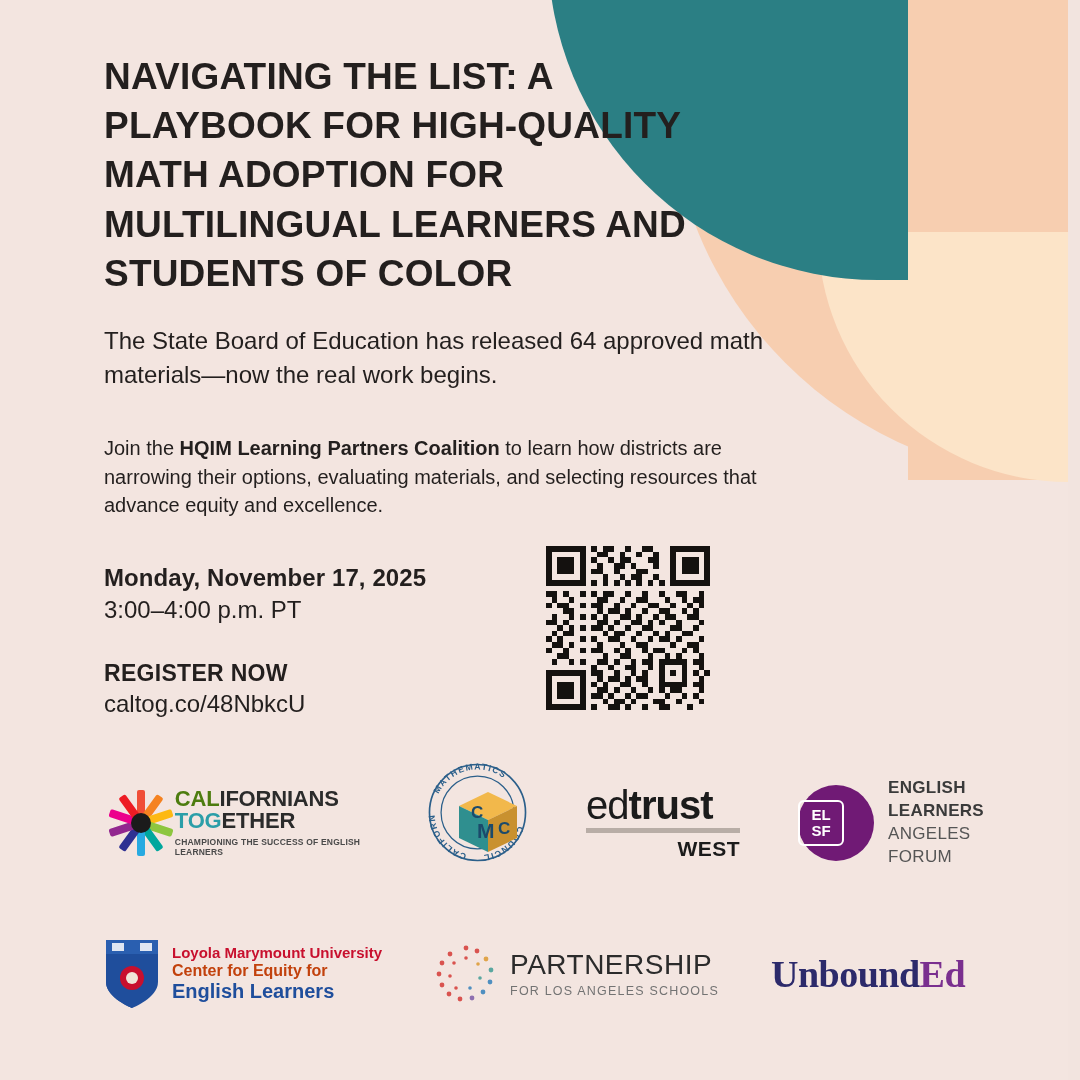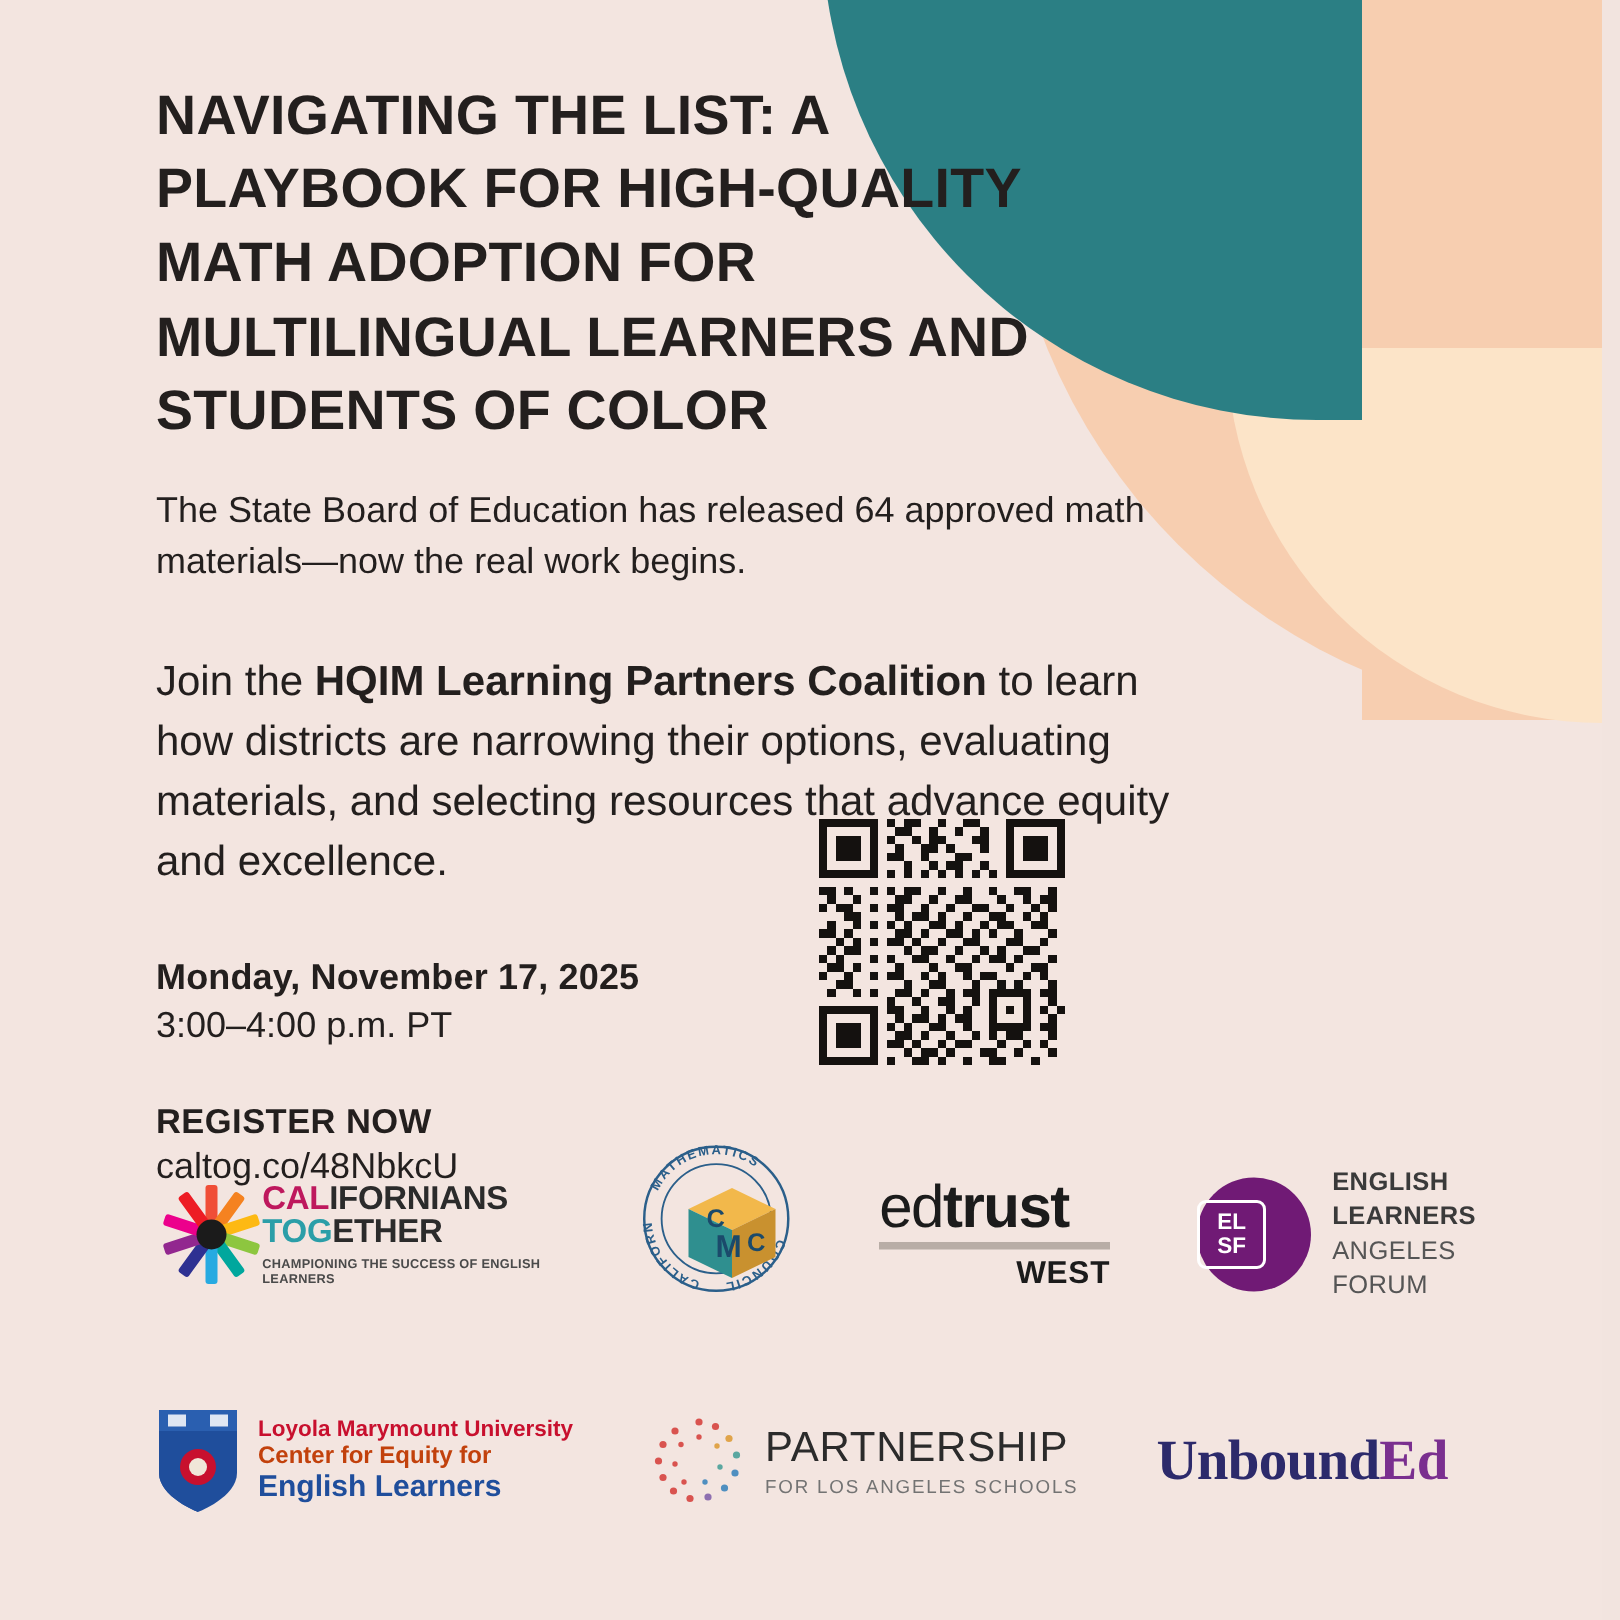--- a/index.html
+++ b/index.html
@@ -62,21 +62,21 @@
   }
   .lede {
     margin-top: 26px;
     font-size: 24px;
     line-height: 1.42;
     color: #231f1e;
     max-width: 680px;
   }
   .body-copy {
     margin-top: 42px;
-    font-size: 28px;
+    font-size: 20px;
     line-height: 1.43;
     color: #231f1e;
     max-width: 680px;
   }
   .body-copy b { font-weight: bold; }
 
   .date-block { margin-top: 44px; }
   .date-line {
     font-size: 24px;
     font-weight: bold;
@@ -126,21 +126,21 @@
     position: absolute; left: 33px; top: 4px;
     width: 8px; height: 32px; border-radius: 2px;
     transform-origin: 50% 33px;
   }
   .ct-core {
     position: absolute; left: 27px; top: 27px;
     width: 20px; height: 20px; background: #1b1b1b; border-radius: 50%;
   }
   .ct-text { line-height: 1.02; }
   .ct-l1 { font-size: 22px; font-weight: bold; letter-spacing: -0.2px; color: #2b2b2b; }
-  .ct-l1 .hl { color: #be185d; }
+  .ct-l1 .hl { color: #4d7c0f; }
   .ct-l2 { font-size: 22px; font-weight: bold; letter-spacing: -0.2px; color: #2b2b2b; }
   .ct-l2 .hl { color: #2b9ea8; }
   .ct-l3 { font-size: 8.5px; font-weight: bold; color: #4a4a4a; letter-spacing: 0.2px; margin-top: 4px; line-height: 1.25; }
 
   
   .cmc-logo { position: relative; width: 122px; height: 122px; }
   .cmc-ring { position: absolute; inset: 0; }
   .cmc-cube { position: absolute; left: 26px; top: 26px; width: 70px; height: 70px; }
 
   

